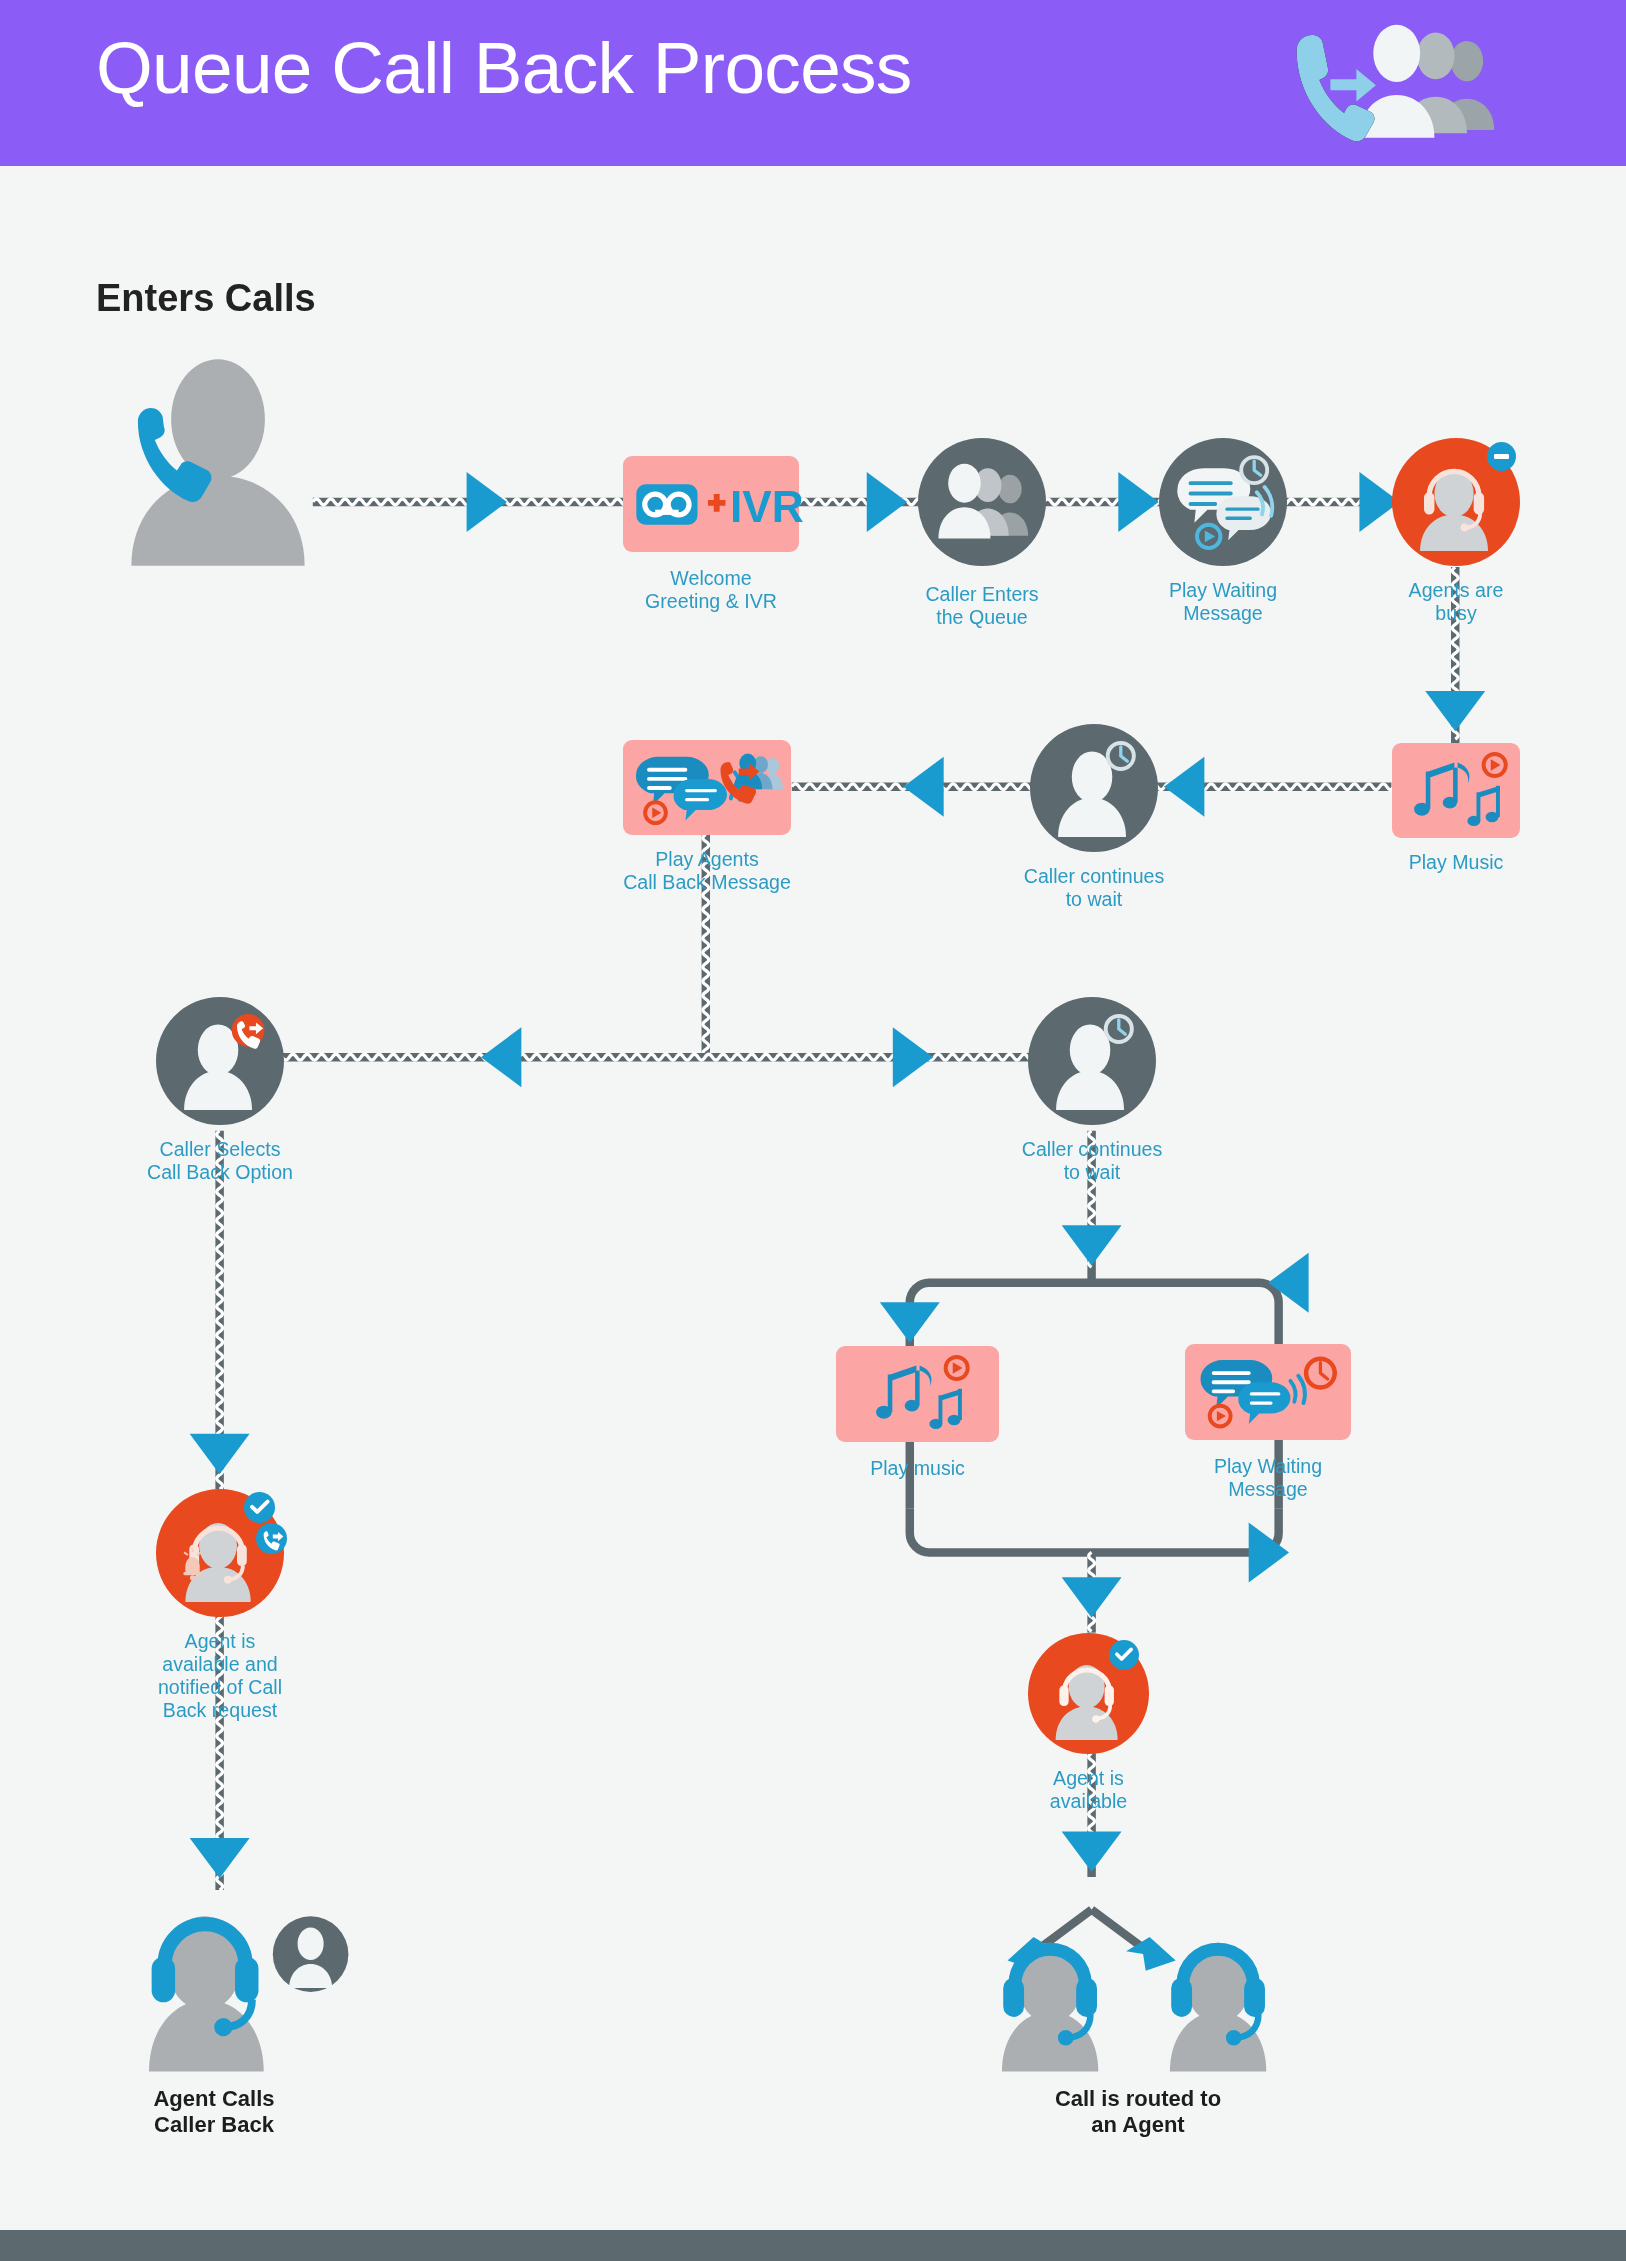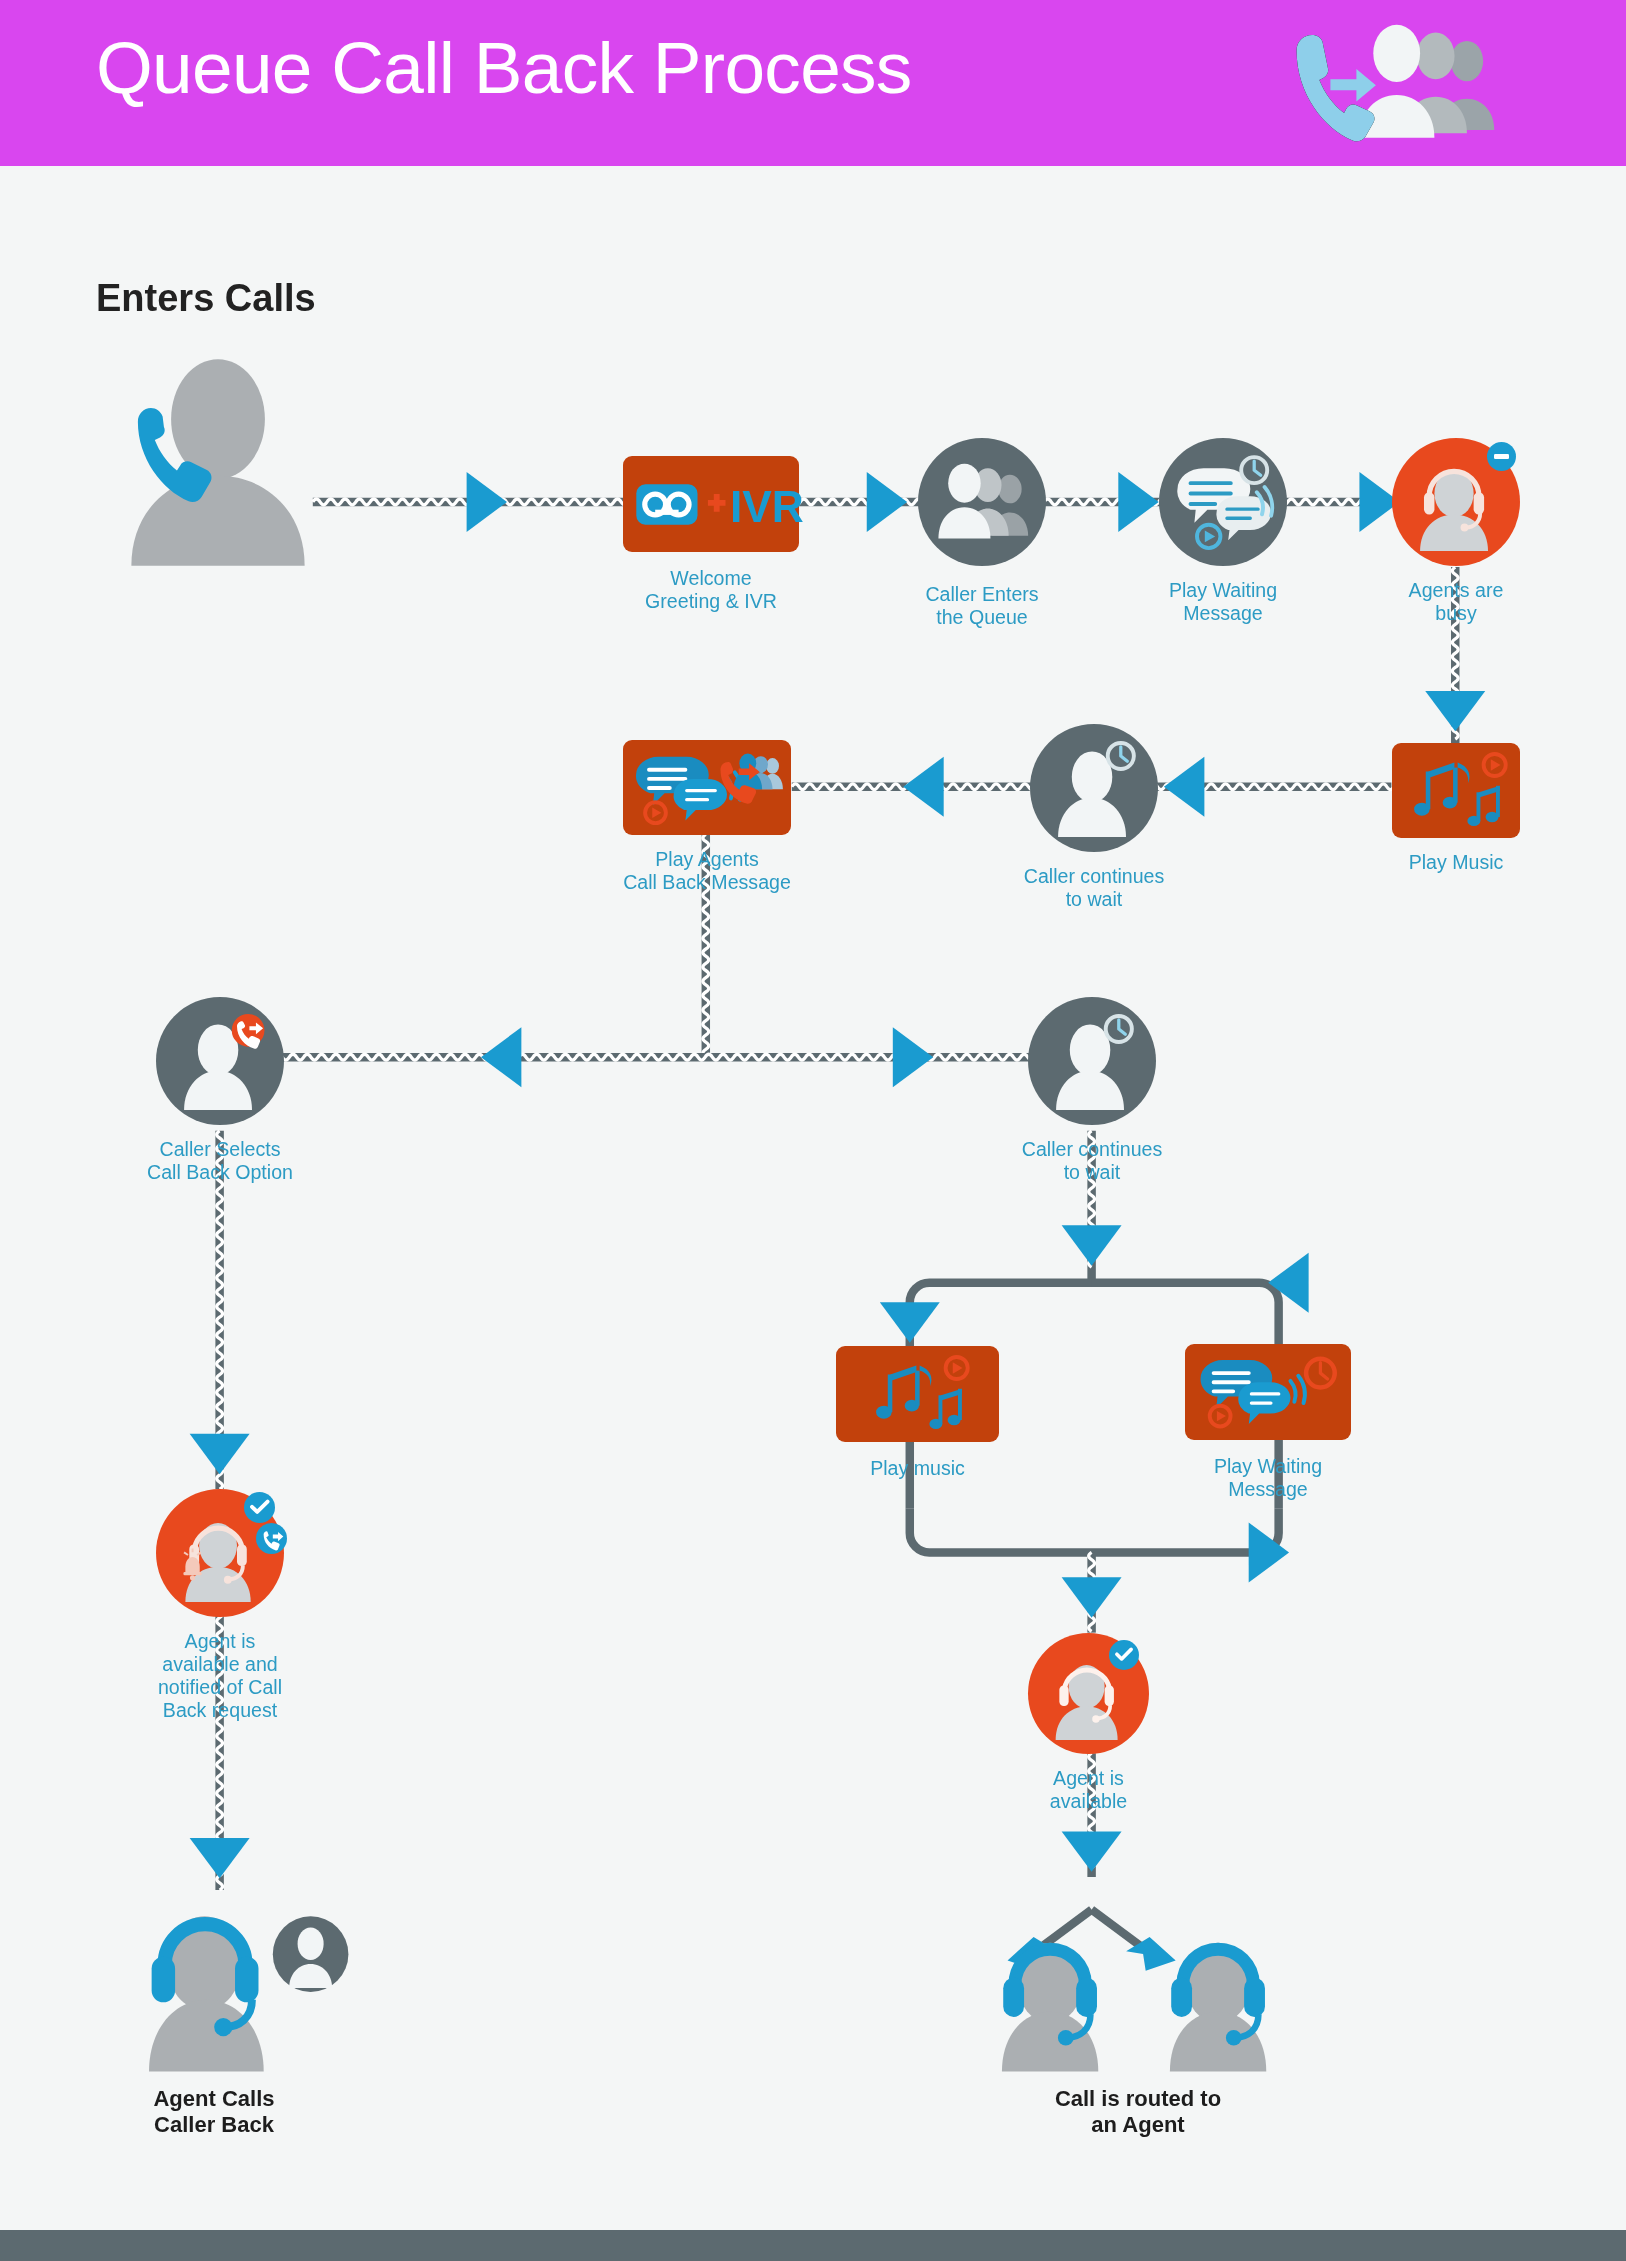--- a/index.html
+++ b/index.html
@@ -5,21 +5,21 @@
   html,body{margin:0;padding:0;}
   body{
     width:1626px;height:2261px;
     background:#F4F6F6;
     font-family:"Liberation Sans", sans-serif;
     overflow:hidden;
     position:relative;
   }
   .header{
     position:absolute;left:0;top:0;width:1626px;height:166px;
-    background:#d946ef;
+    background:#8b5cf6;
   }
   .header-title{
     position:absolute;left:96px;top:31px;
     font-size:73px;line-height:1;color:#FFFFFF;font-weight:300;
     letter-spacing:-0.7px;
   }
   .header-logo{position:absolute;right:130px;top:26px;width:209px;height:117px;}
   .footer{
     position:absolute;left:0;bottom:0;width:1626px;height:31px;background:#5C6A70;
   }
@@ -34,21 +34,21 @@
   
   .node{position:absolute;}
   .circle{
     border-radius:50%;
     display:flex;align-items:center;justify-content:center;
     position:relative;
   }
   .circle.grey{background:#5C6A70;}
   .circle.orange{background:#E8491E;}
   .box{
-    background:#c2410c;border-radius:9px;position:relative;
+    background:#fca5a5;border-radius:9px;position:relative;
     display:flex;align-items:center;justify-content:center;
   }
   .caption{
     position:absolute;left:50%;transform:translateX(-50%);
     text-align:center;color:#2C9BC4;font-size:19.6px;line-height:1.18;
     white-space:pre-line;width:248px;
   }
   .caption.bold{color:#1D1D1D;font-weight:bold;font-size:22px;}
   svg{display:block;overflow:visible;}
 </style>

